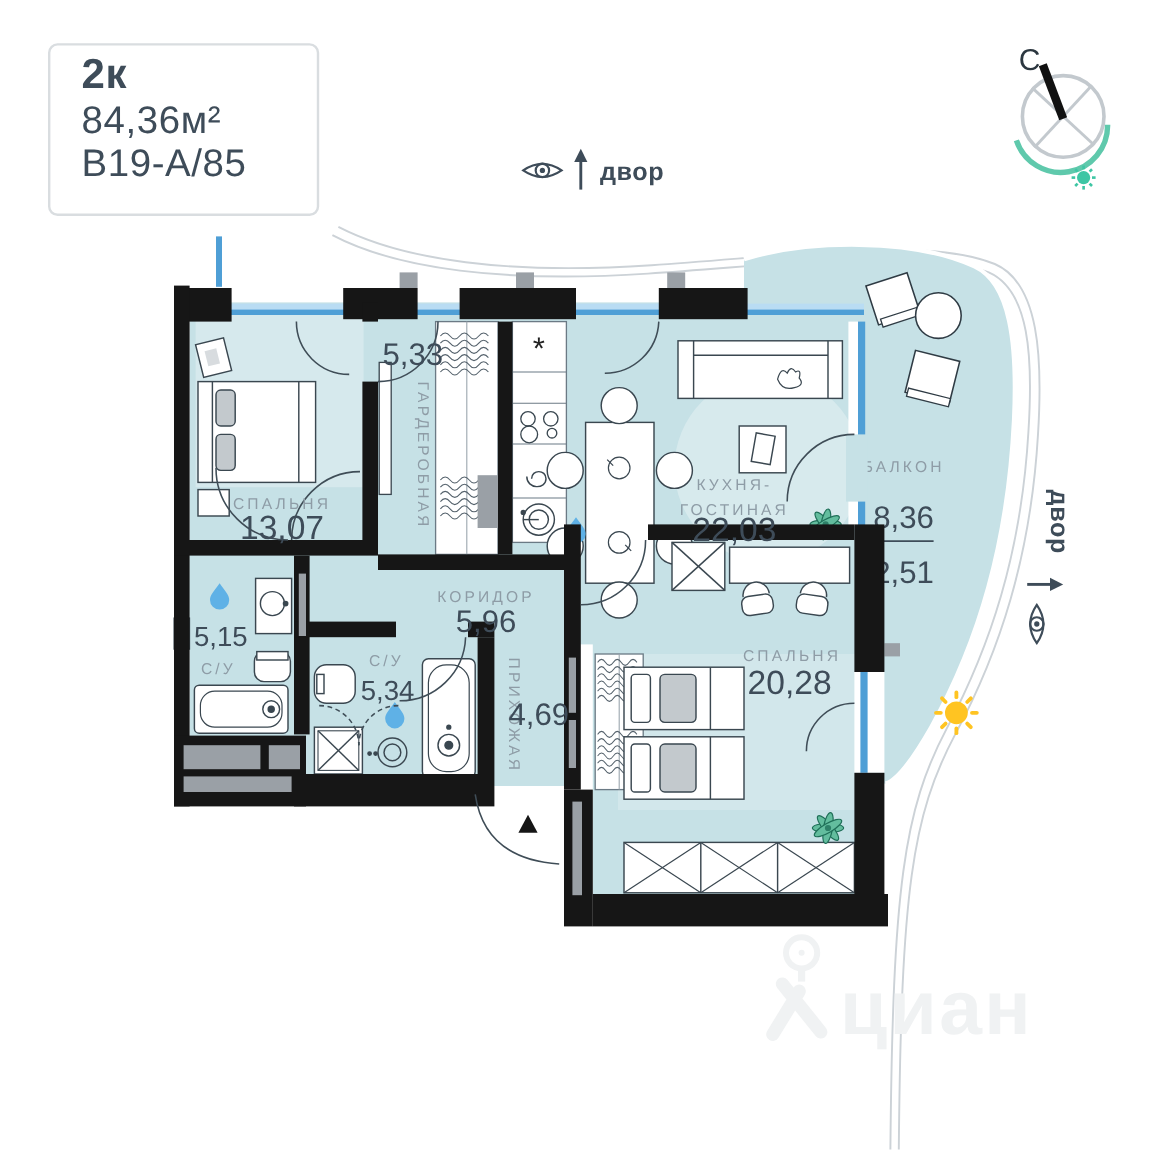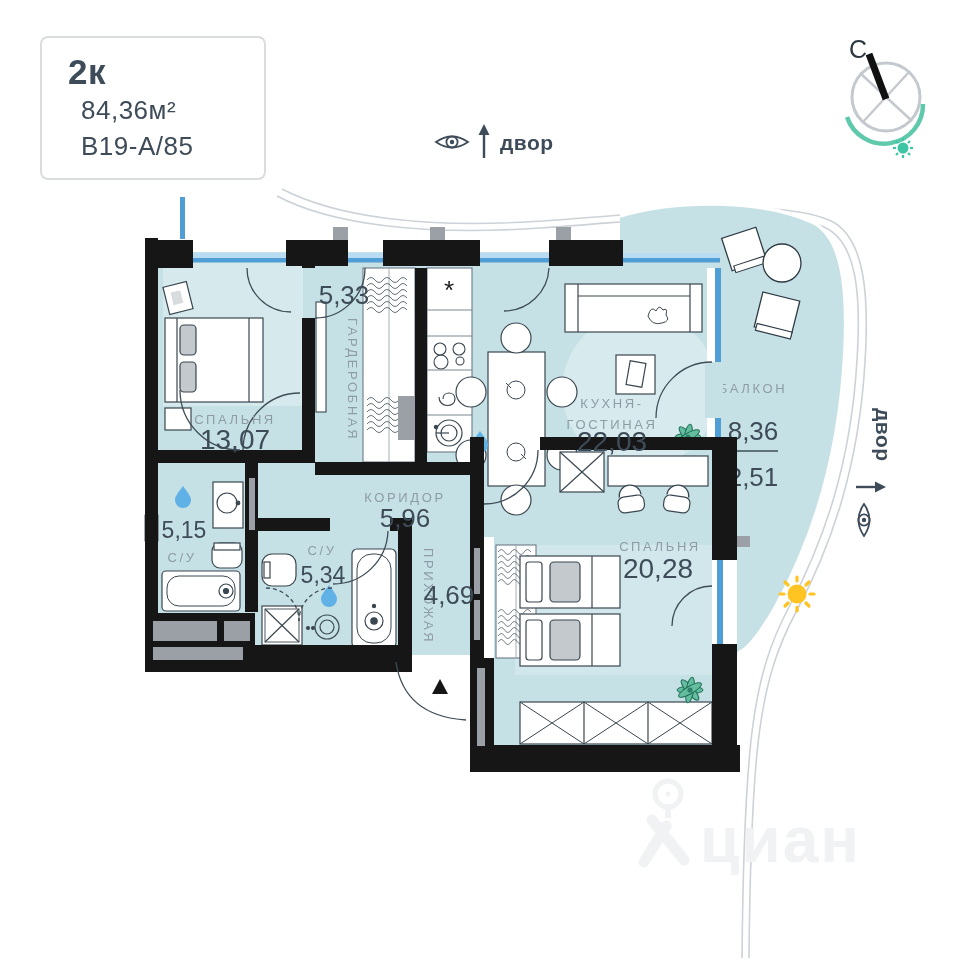--- a/index.html
+++ b/index.html
@@ -2,23 +2,23 @@
 <html><head>
 <meta charset="utf-8">
 <style>
   html,body{margin:0;padding:0;background:#ffffff;}
   .stage{position:relative;width:960px;height:960px;background:#fff;overflow:hidden;
          font-family:"Liberation Sans",sans-serif;}
   svg{position:absolute;left:0;top:0;}
   
   .unit-card{position:absolute;left:40px;top:36px;width:226px;height:144px;
     background:#fff;border:2px solid #d9dde0;border-radius:8px;box-sizing:border-box;
-    padding:14px 0 0 26px;color:#3e4c59;}
+    padding:4px 0 0 26px;color:#3e4c59;}
   .unit-card .line1{font-size:35px;font-weight:bold;line-height:40px;letter-spacing:.5px;}
-  .unit-card .line2,.unit-card .line3{font-size:26px;line-height:36px;letter-spacing:.5px;margin-left:13px;}
+  .unit-card .line2,.unit-card .line3{font-size:32px;line-height:36px;letter-spacing:.5px;}
   
   text{font-family:"Liberation Sans",sans-serif;}
   .room-name{font-size:13px;letter-spacing:2.6px;fill:#8e9ca6;}
   .room-area{font-size:28px;fill:#3e4c59;}
   .room-area-md{font-size:26px;fill:#3e4c59;}
   .room-area-sm{font-size:23px;fill:#3e4c59;}
   .dvor-label{font-size:21px;font-weight:600;fill:#3e4c59;letter-spacing:.5px;}
   .compass-n{font-size:25px;fill:#2c3740;}
   .fixture-mark{font-size:26px;fill:#222;}
   .watermark-text{font-size:64px;font-weight:bold;fill:#f0f2f3;letter-spacing:2px;}

